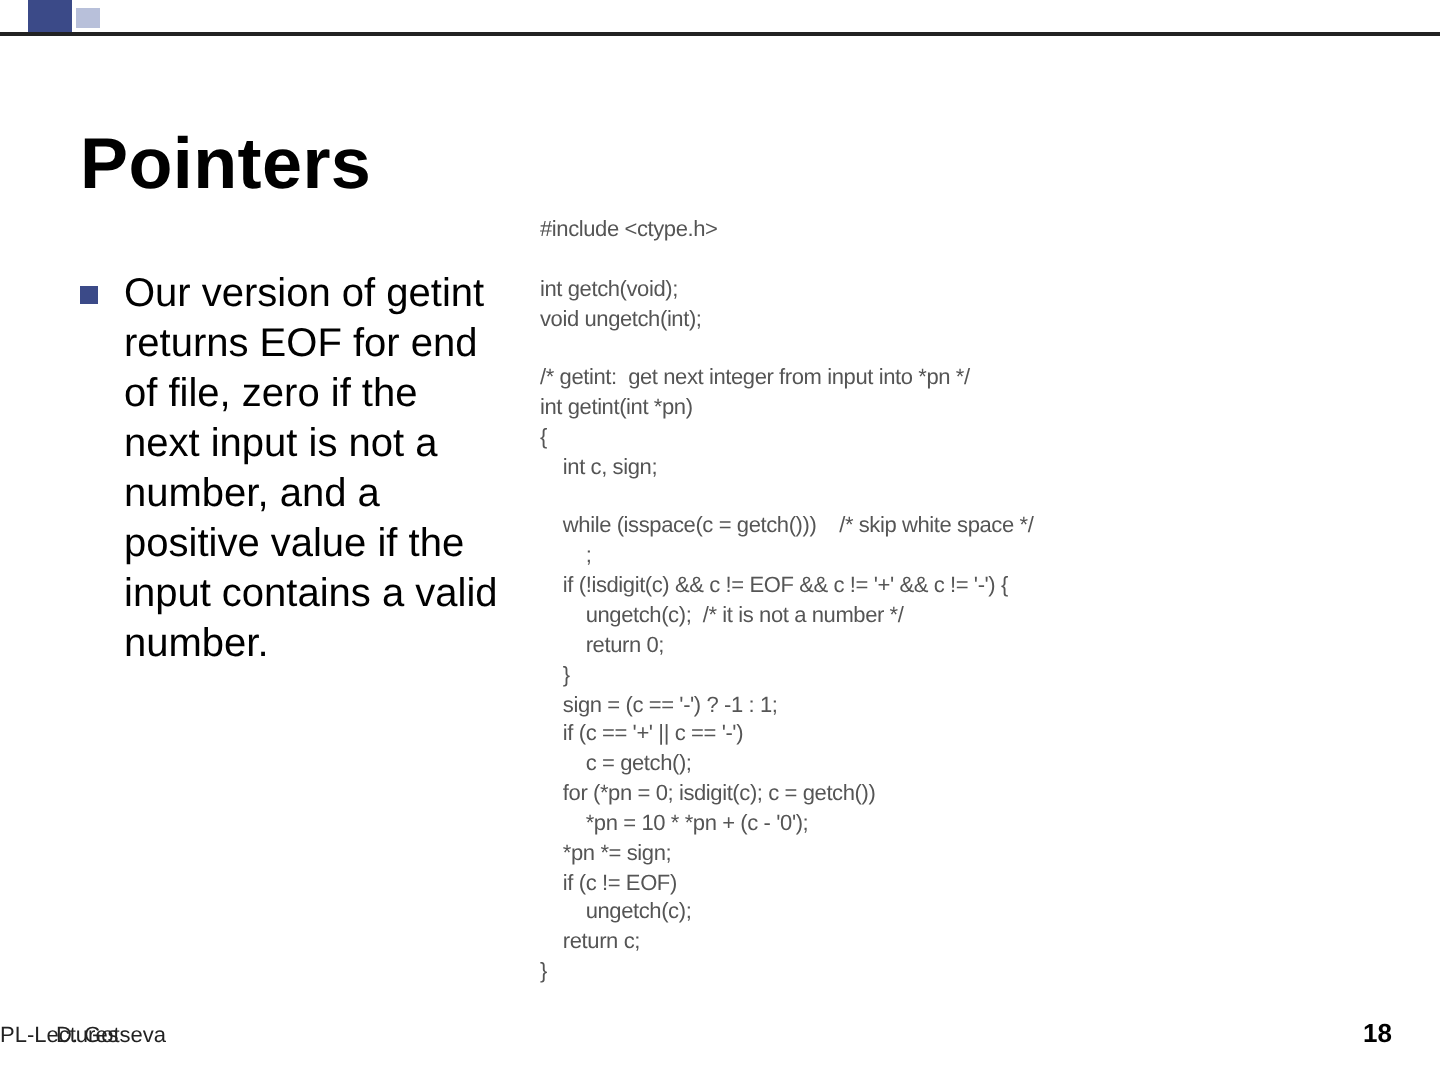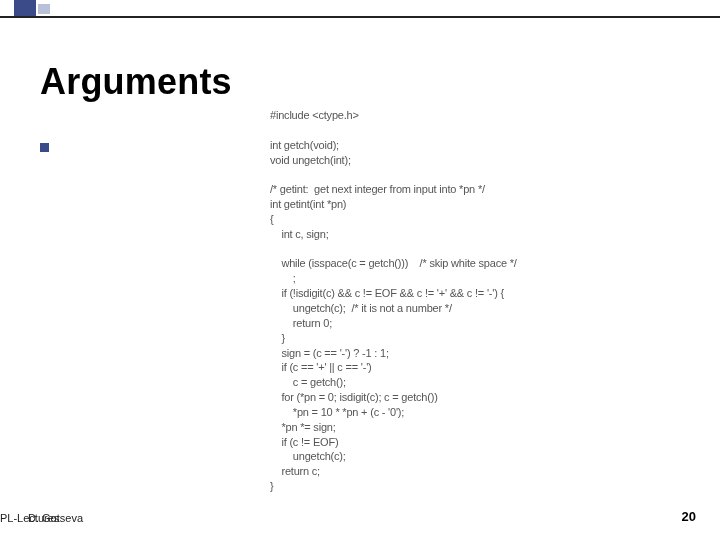--- a/index.html
+++ b/index.html
@@ -106,25 +106,26 @@
 <body>
 
 <div class="topbar">
   <div class="sq1"></div>
   <div class="sq2"></div>
   <div class="line"></div>
 </div>
 
 <div class="title">
   <br>
-  <span>Arguments</span>
+  <span>Pointers</span>
 </div>
 
 <div class="bullet-block">
   <div class="bullet-sq"></div>
+  <div class="bullet-text">Our version of getint returns EOF for end of file, zero if the next input is not a number, and a positive value if the input contains a valid number.</div>
 </div>
 
 <div class="code-block">#include &lt;ctype.h&gt;
 
 int getch(void);
 void ungetch(int);
 
 /* getint:  get next integer from input into *pn */
 int getint(int *pn)
 {
@@ -142,13 +143,13 @@
     for (*pn = 0; isdigit(c); c = getch())
         *pn = 10 * *pn + (c - '0');
     *pn *= sign;
     if (c != EOF)
         ungetch(c);
     return c;
 }</div>
 
 <div class="footer-left">D. Gotseva</div>
 <div class="footer-center">PL-Lectures</div>
-<div class="footer-right">20</div>
+<div class="footer-right">18</div>
 
 </body></html>

